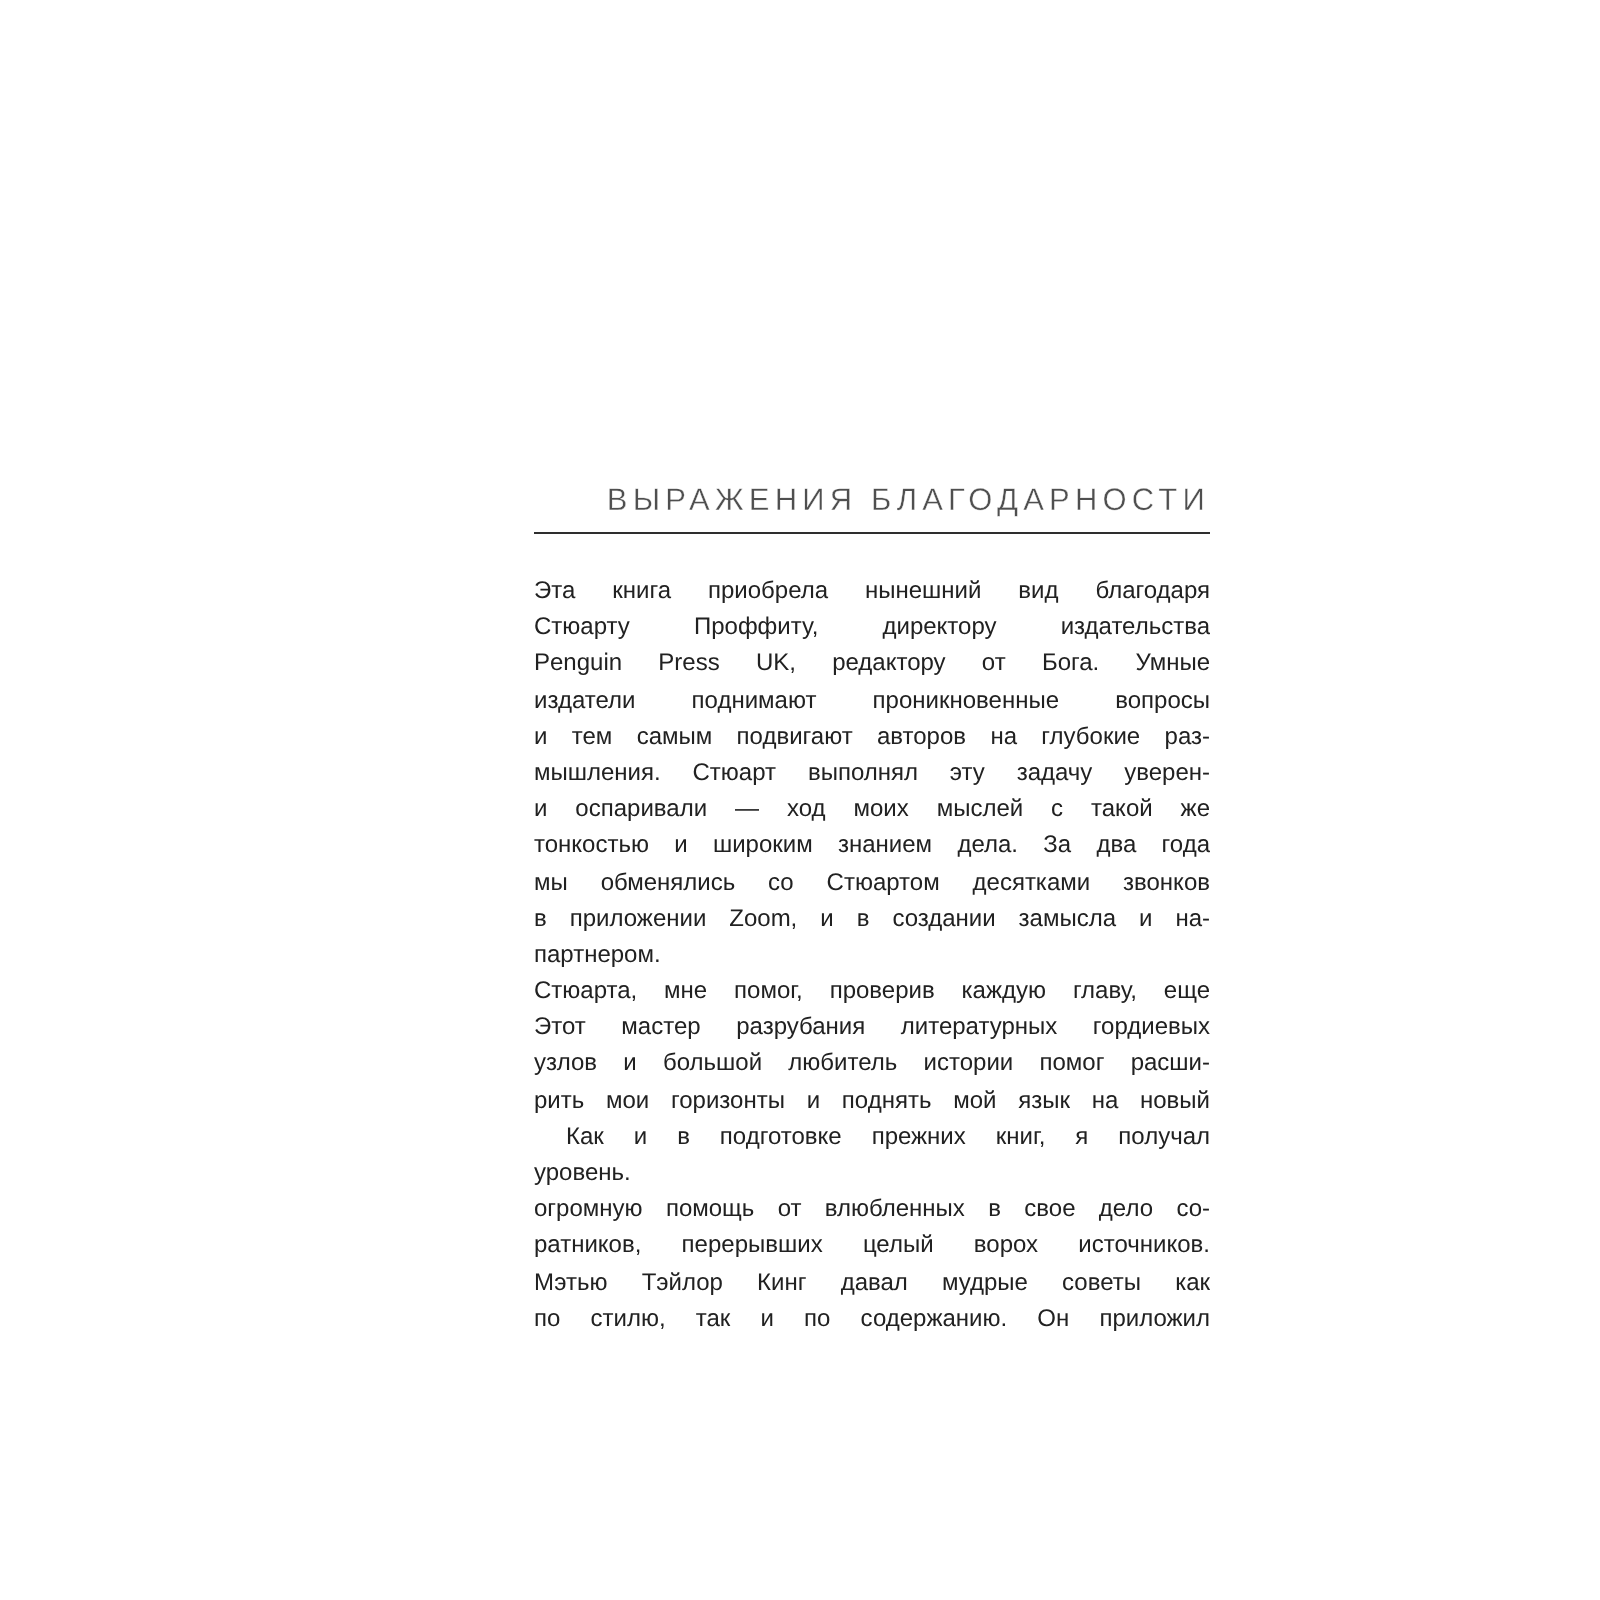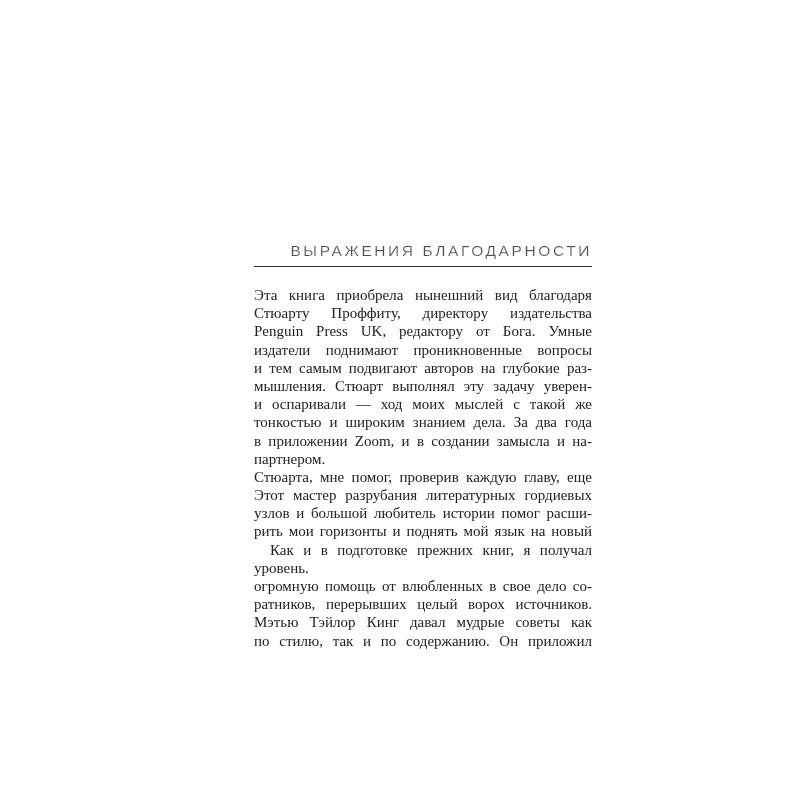--- a/index.html
+++ b/index.html
@@ -16,21 +16,21 @@
     overflow: hidden;
   }
   .page {
     position: relative;
     width: 800px;
     height: 800px;
     background: var(--bg);
   }
   .column {
     position: absolute;
-    left: 254px;
+    left: 267px;
     top: 0;
     width: 338px;
   }
   .heading {
     margin-top: 241px;
     font-family: "Liberation Sans", "DejaVu Sans", sans-serif;
     font-size: 15.5px;
     line-height: 19px;
     font-weight: 400;
     letter-spacing: 2.6px;
@@ -40,22 +40,22 @@
     -webkit-text-stroke: 0.2px var(--bg); 
   }
   .rule {
     margin-top: 6px;
     border-top: 1px solid var(--rule);
     width: 100%;
     height: 0;
   }
   .body-text {
     margin-top: 19px;
-    font-family: Liberation Serif, serif;
-    font-size: 15px;
+    font-family: Liberation Sans, sans-serif;
+    font-size: 12px;
     color: var(--text);
   }
   .line {
     height: 18.2px;
     line-height: 18.2px;
     overflow: hidden;
     text-align: justify;
     text-align-last: justify;
   }
   .line.last {
@@ -74,20 +74,21 @@
     <div class="rule"></div>
     <div class="body-text">
         <div class="line">Эта книга приобрела нынешний вид благодаря</div>
         <div class="line">Стюарту Проффиту, директору издательства</div>
         <div class="line">Penguin Press UK, редактору от Бога. Умные</div>
         <div class="line">издатели поднимают проникновенные вопросы</div>
         <div class="line">и тем самым подвигают авторов на глубокие раз-</div>
         <div class="line">мышления. Стюарт выполнял эту задачу уверен-</div>
         <div class="line">и оспаривали — ход моих мыслей с такой же</div>
         <div class="line">тонкостью и широким знанием дела. За два года</div>
+        <div class="line">мы обменялись со Стюартом десятками звонков</div>
         <div class="line">в приложении Zoom, и в создании замысла и на-</div>
         <div class="line last">партнером.</div>
         <div class="line">Стюарта, мне помог, проверив каждую главу, еще</div>
         <div class="line">Этот мастер разрубания литературных гордиевых</div>
         <div class="line">узлов и большой любитель истории помог расши-</div>
         <div class="line">рить мои горизонты и поднять мой язык на новый</div>
         <div class="line indent">Как и в подготовке прежних книг, я получал</div>
         <div class="line last">уровень.</div>
         <div class="line">огромную помощь от влюбленных в свое дело со-</div>
         <div class="line">ратников, перерывших целый ворох источников.</div>

